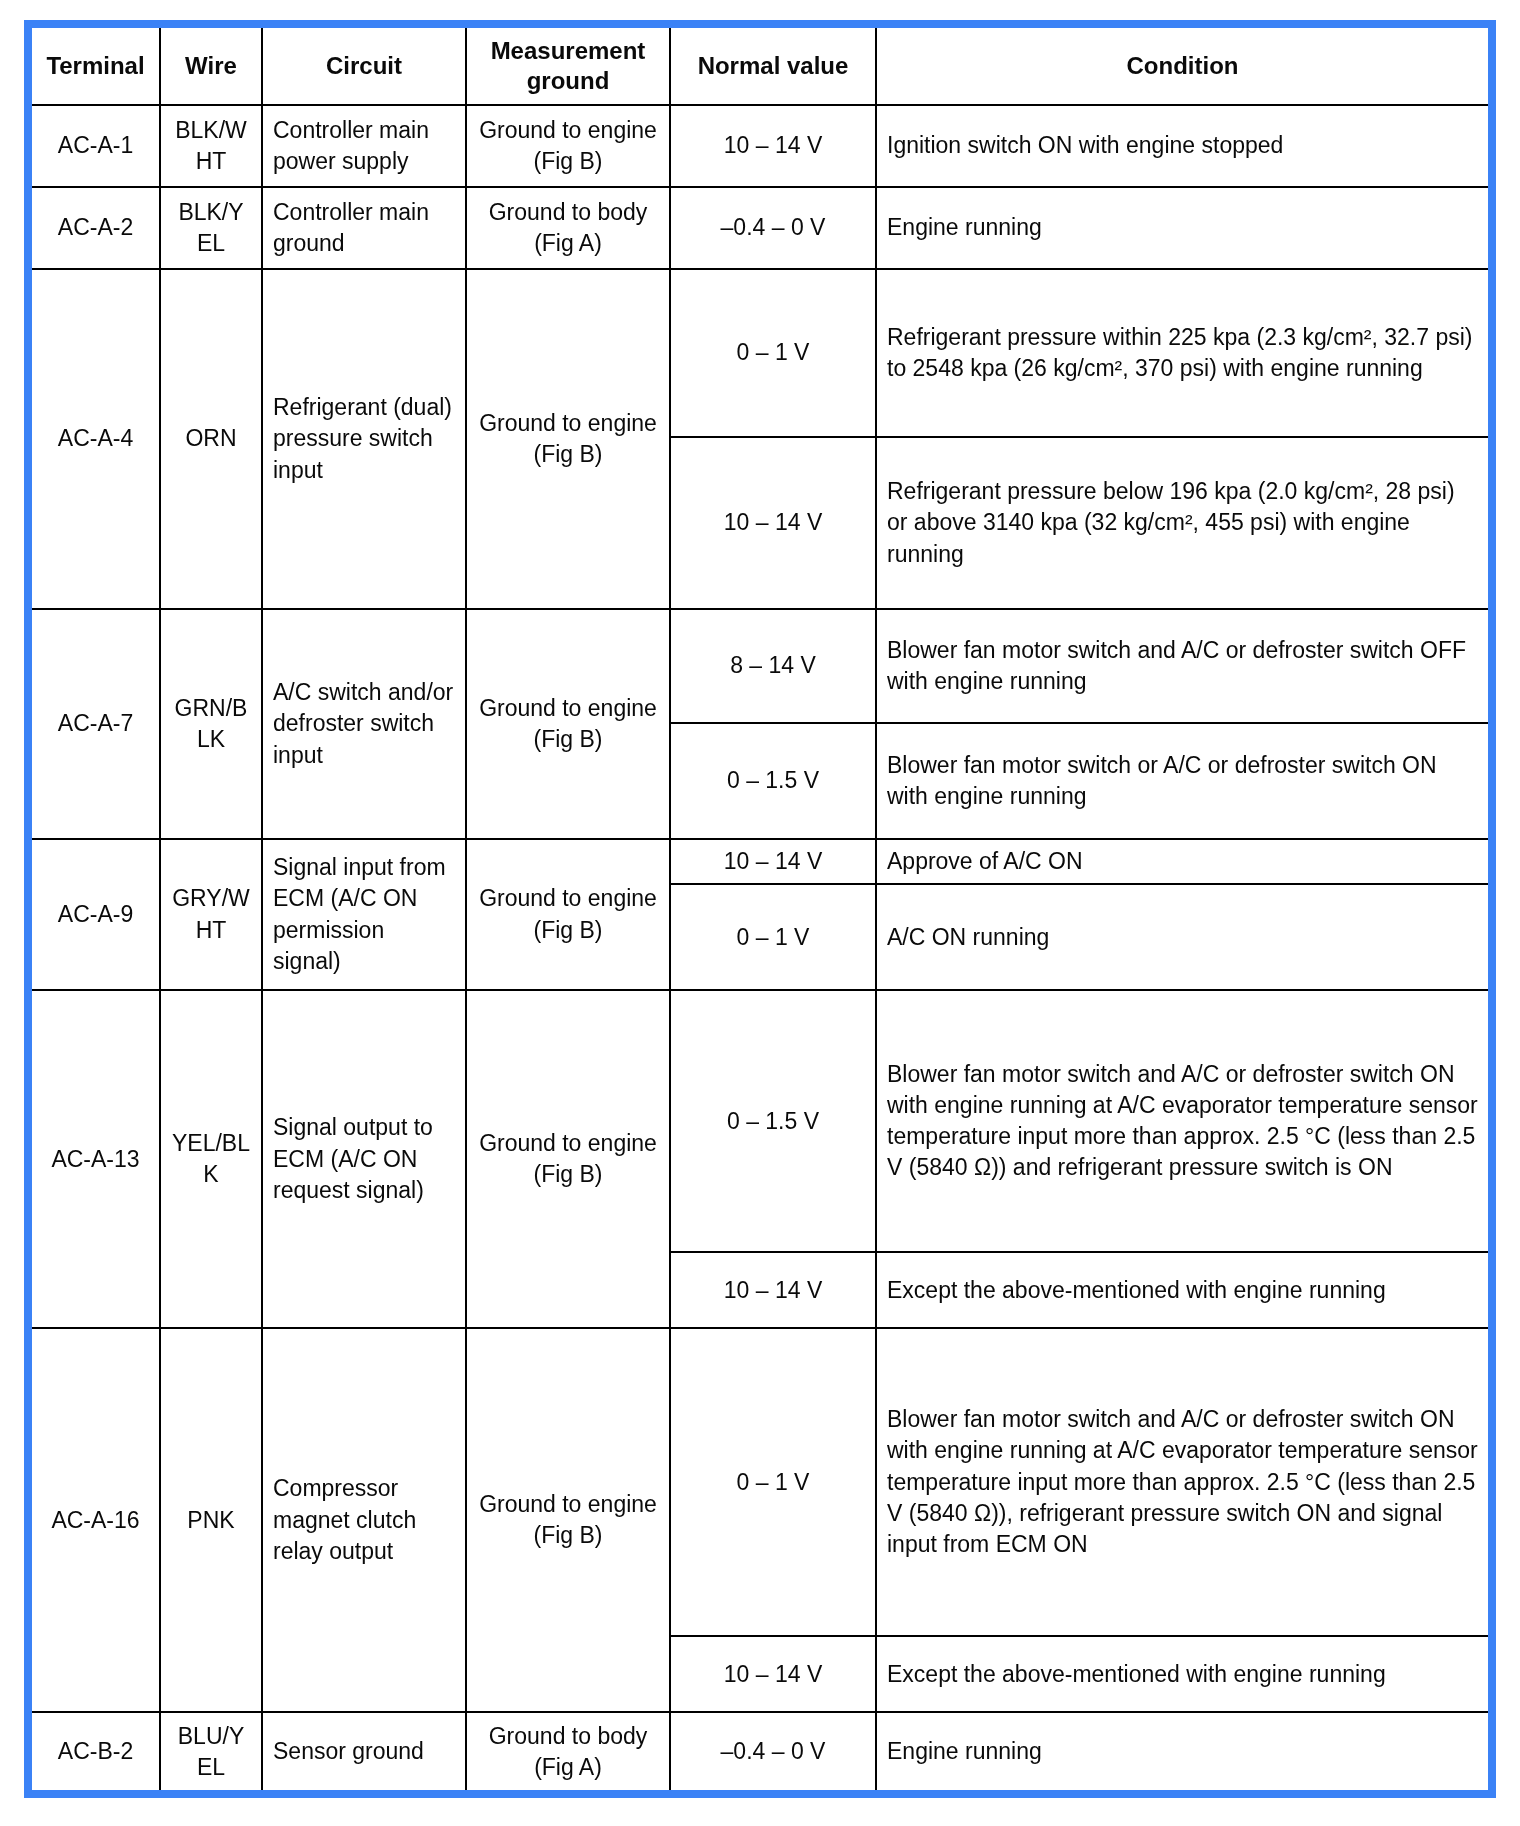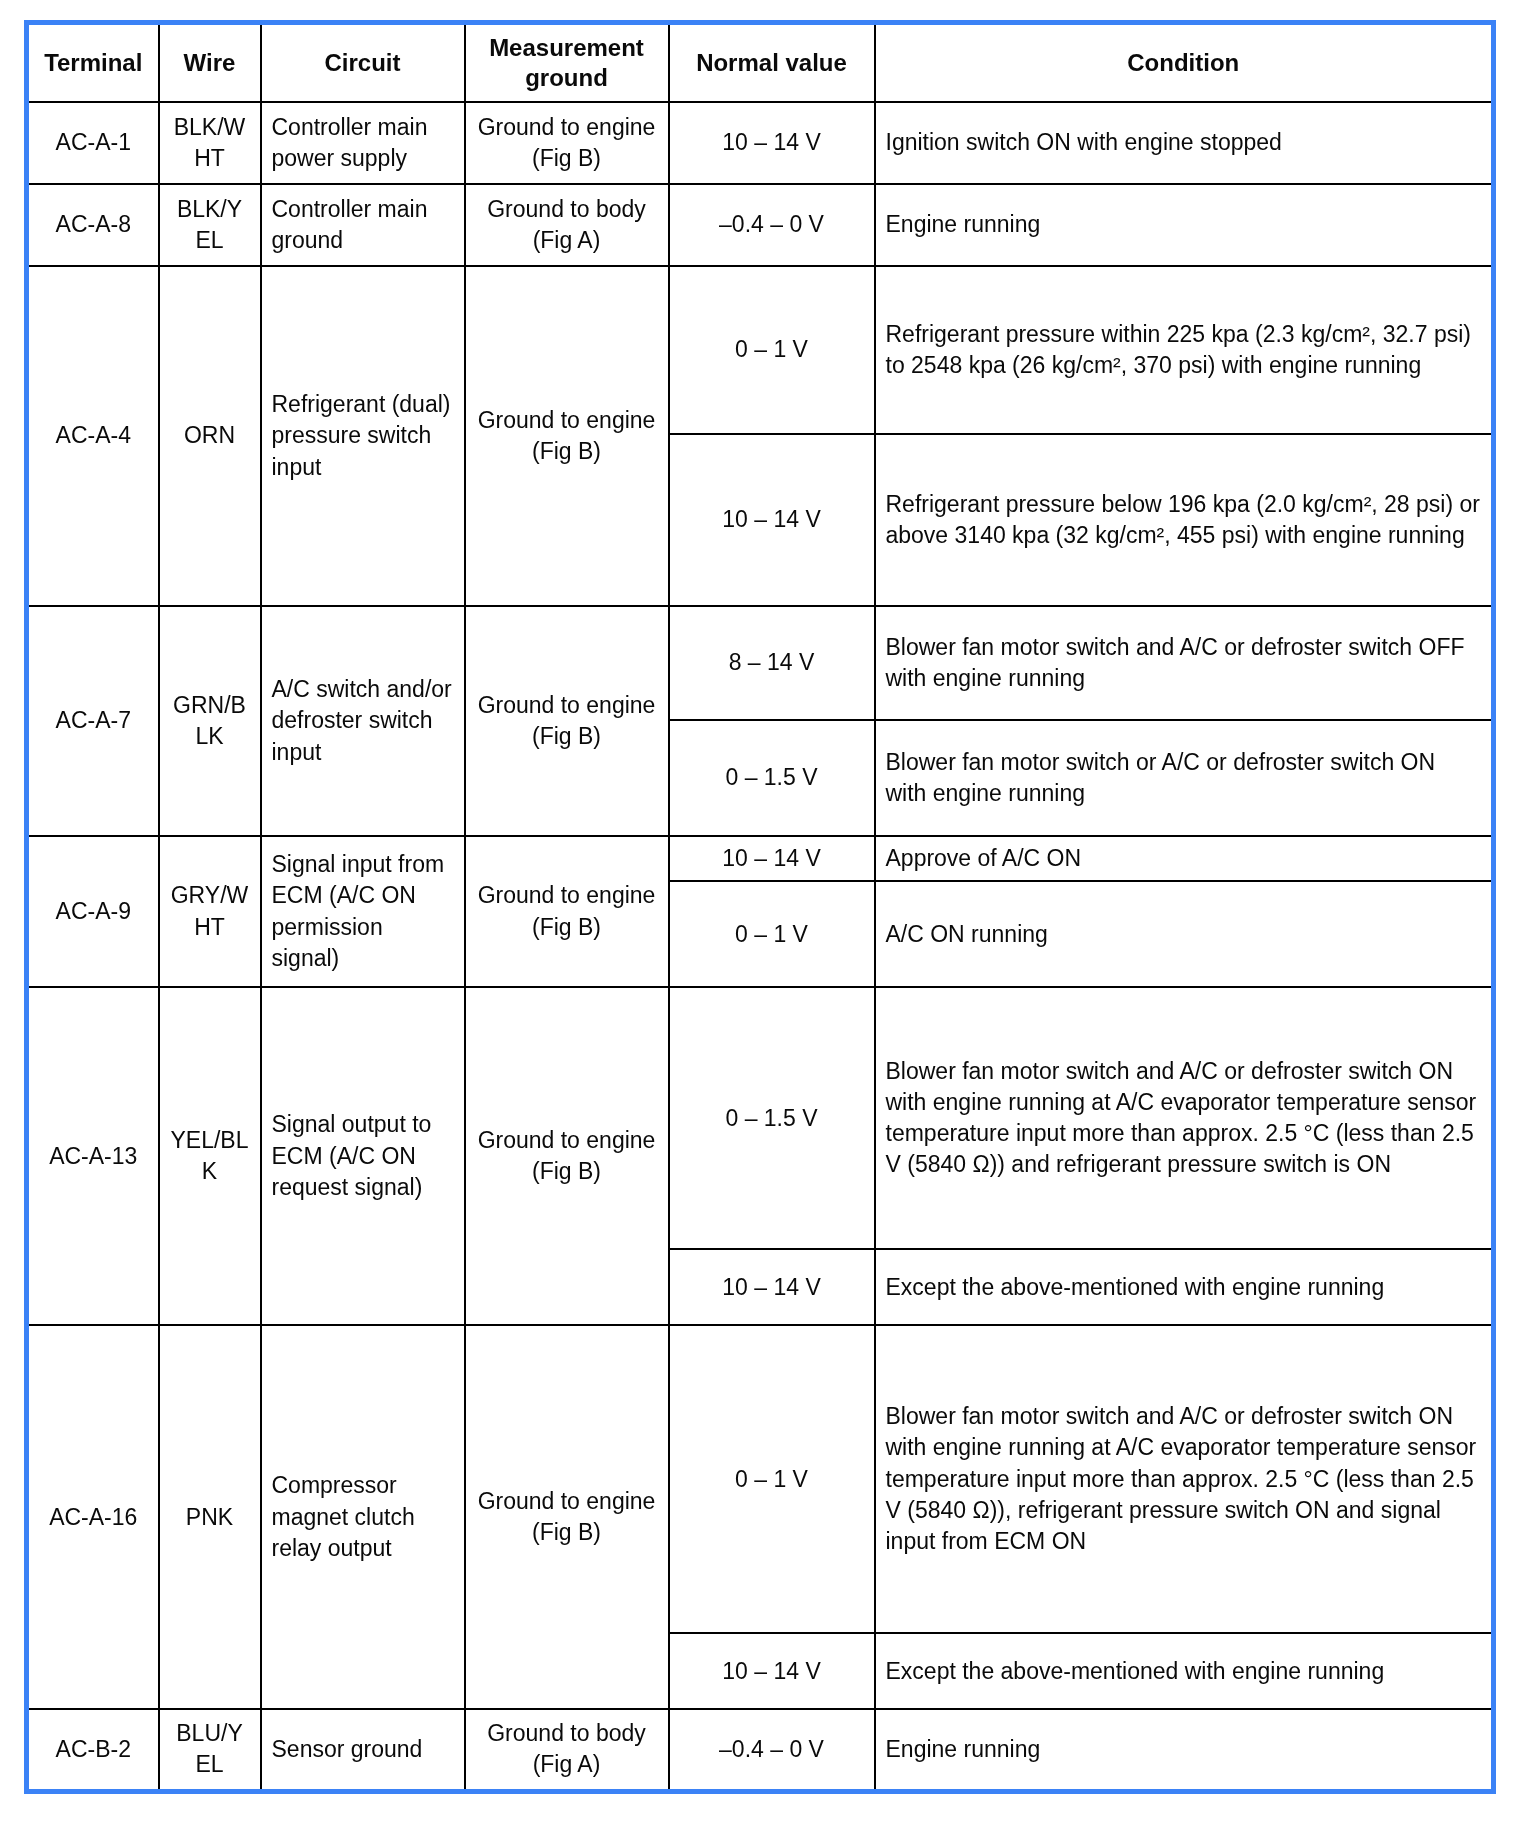--- a/index.html
+++ b/index.html
@@ -13,21 +13,21 @@
     width: 1520px;
     min-height: 1826px;
     box-sizing: border-box;
     padding: 20px 24px 24px 24px;
     background: #ffffff;
   }
   table.spec-table {
     width: 100%;
     border-collapse: collapse;
     table-layout: fixed;
-    border: 5px solid #3b82f6;
+    border: 8px solid #3b82f6;
   }
   .spec-table th, .spec-table td {
     border: 2px solid #000;
     padding: 6px 10px;
     font-size: 23px;
     line-height: 1.35;
     vertical-align: middle;
     overflow-wrap: break-word;
     word-wrap: break-word;
   }
@@ -72,21 +72,21 @@
       <tr style="height:82px">
         <td class="c-terminal">AC-A-1</td>
         <td class="c-wire">BLK/WHT</td>
         <td class="c-circuit">Controller main power supply</td>
         <td class="c-ground">Ground to engine (Fig B)</td>
         <td class="c-value">10 – 14 V</td>
         <td class="c-cond">Ignition switch ON with engine stopped</td>
       </tr>
 
       <tr style="height:82px">
-        <td class="c-terminal">AC-A-8</td>
+        <td class="c-terminal">AC-A-2</td>
         <td class="c-wire">BLK/YEL</td>
         <td class="c-circuit">Controller main ground</td>
         <td class="c-ground">Ground to body (Fig A)</td>
         <td class="c-value">–0.4 – 0 V</td>
         <td class="c-cond">Engine running</td>
       </tr>
 
       <tr style="height:168px">
         <td class="c-terminal" rowspan="2">AC-A-4</td>
         <td class="c-wire" rowspan="2">ORN</td>

